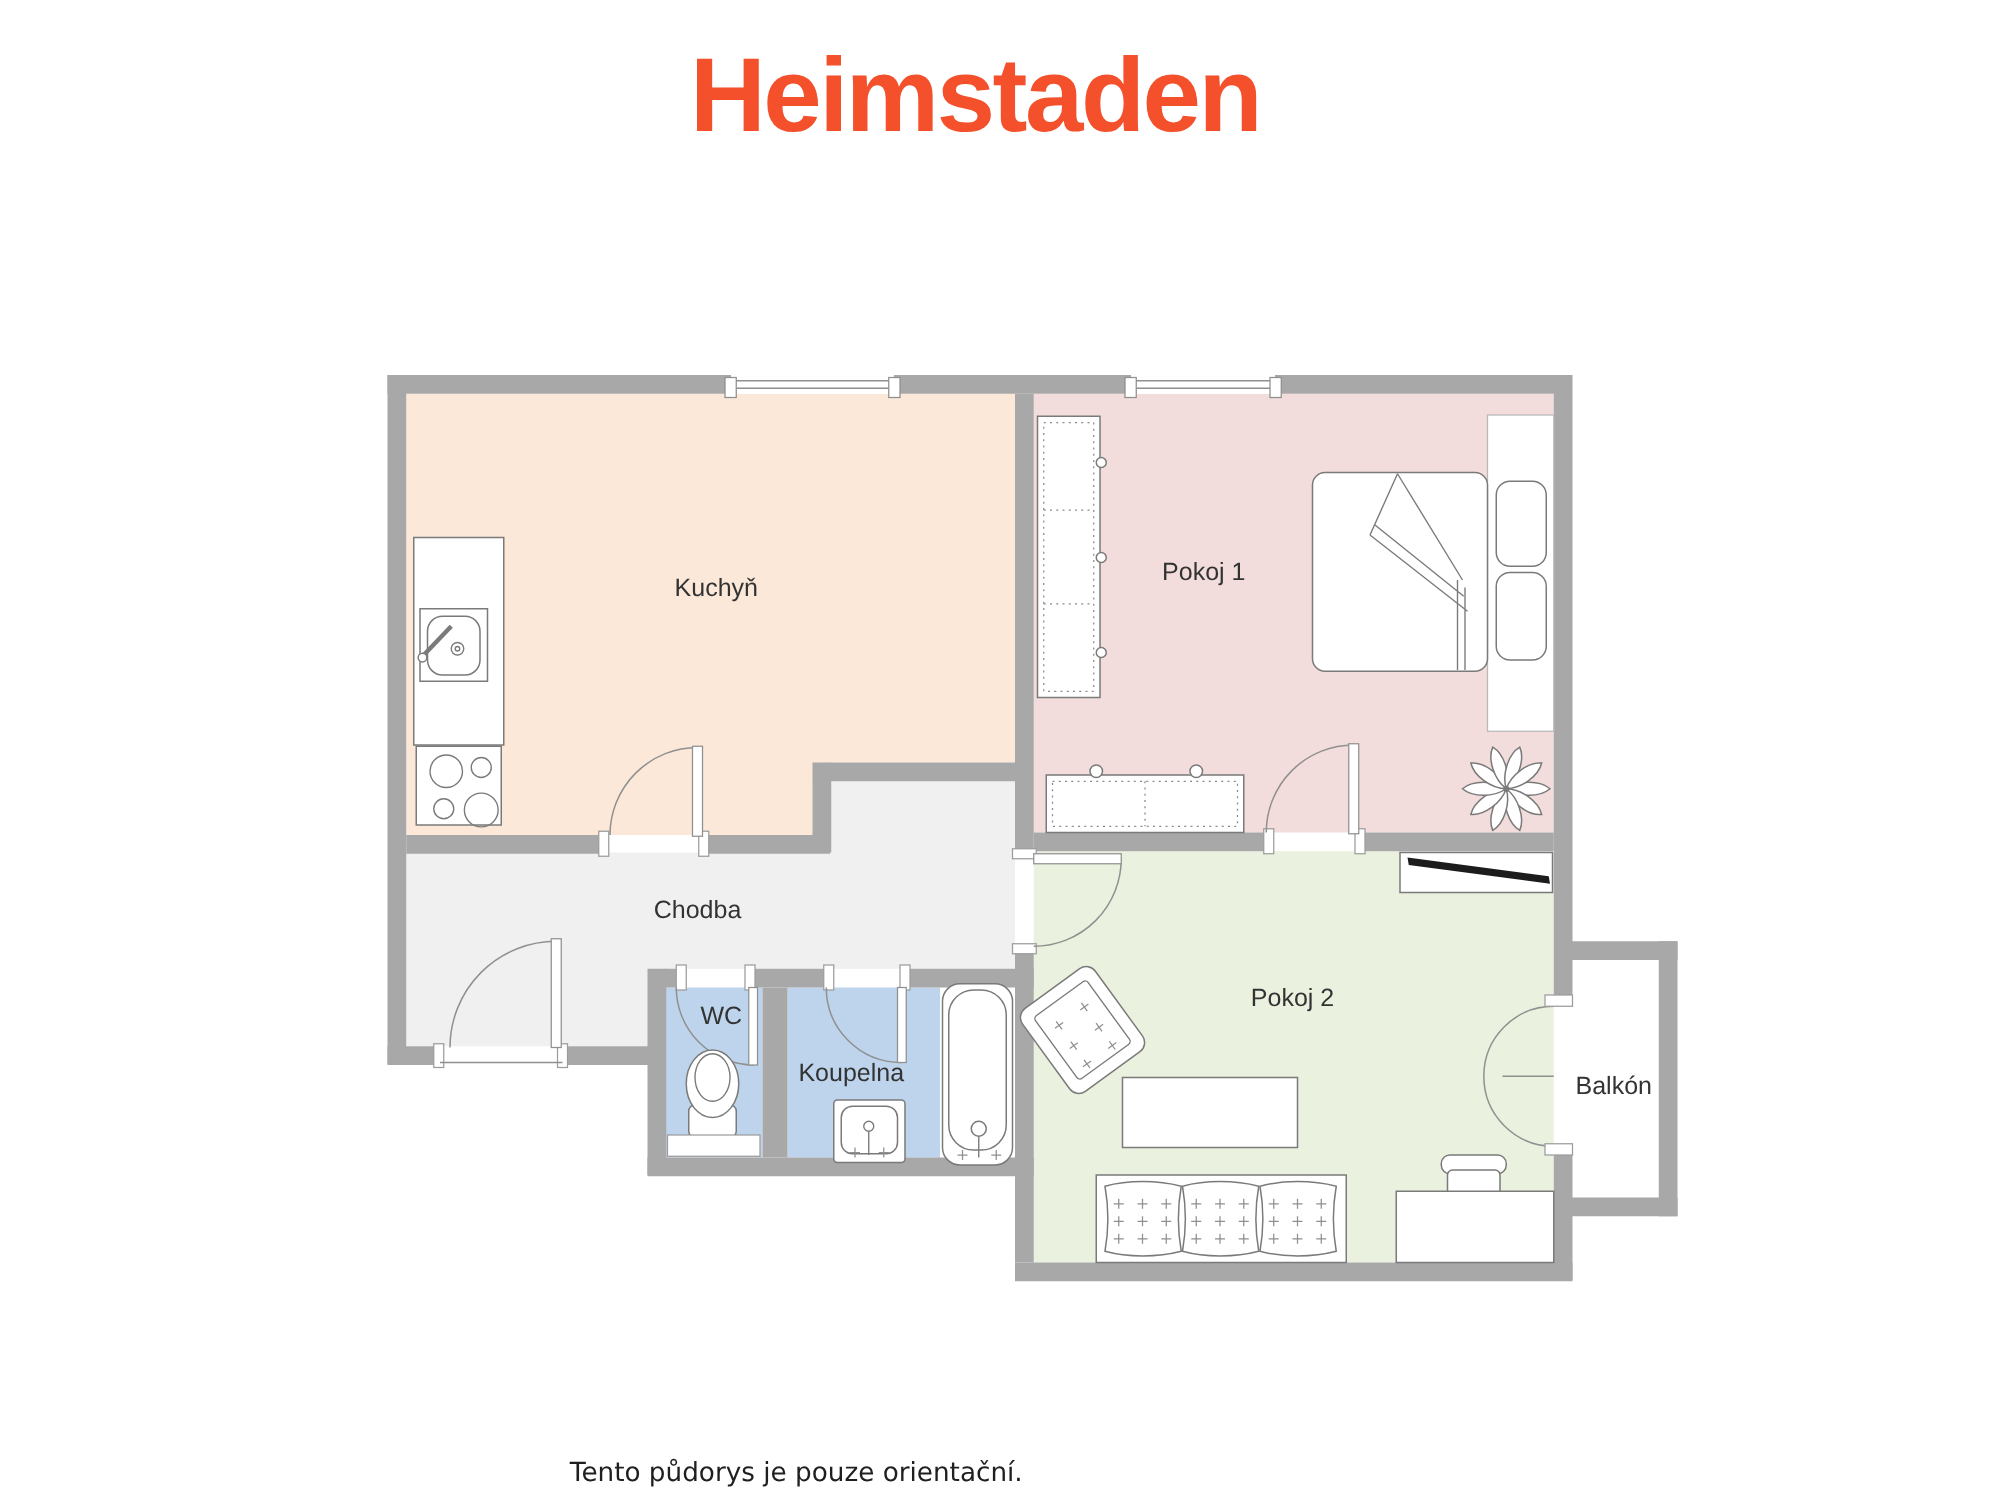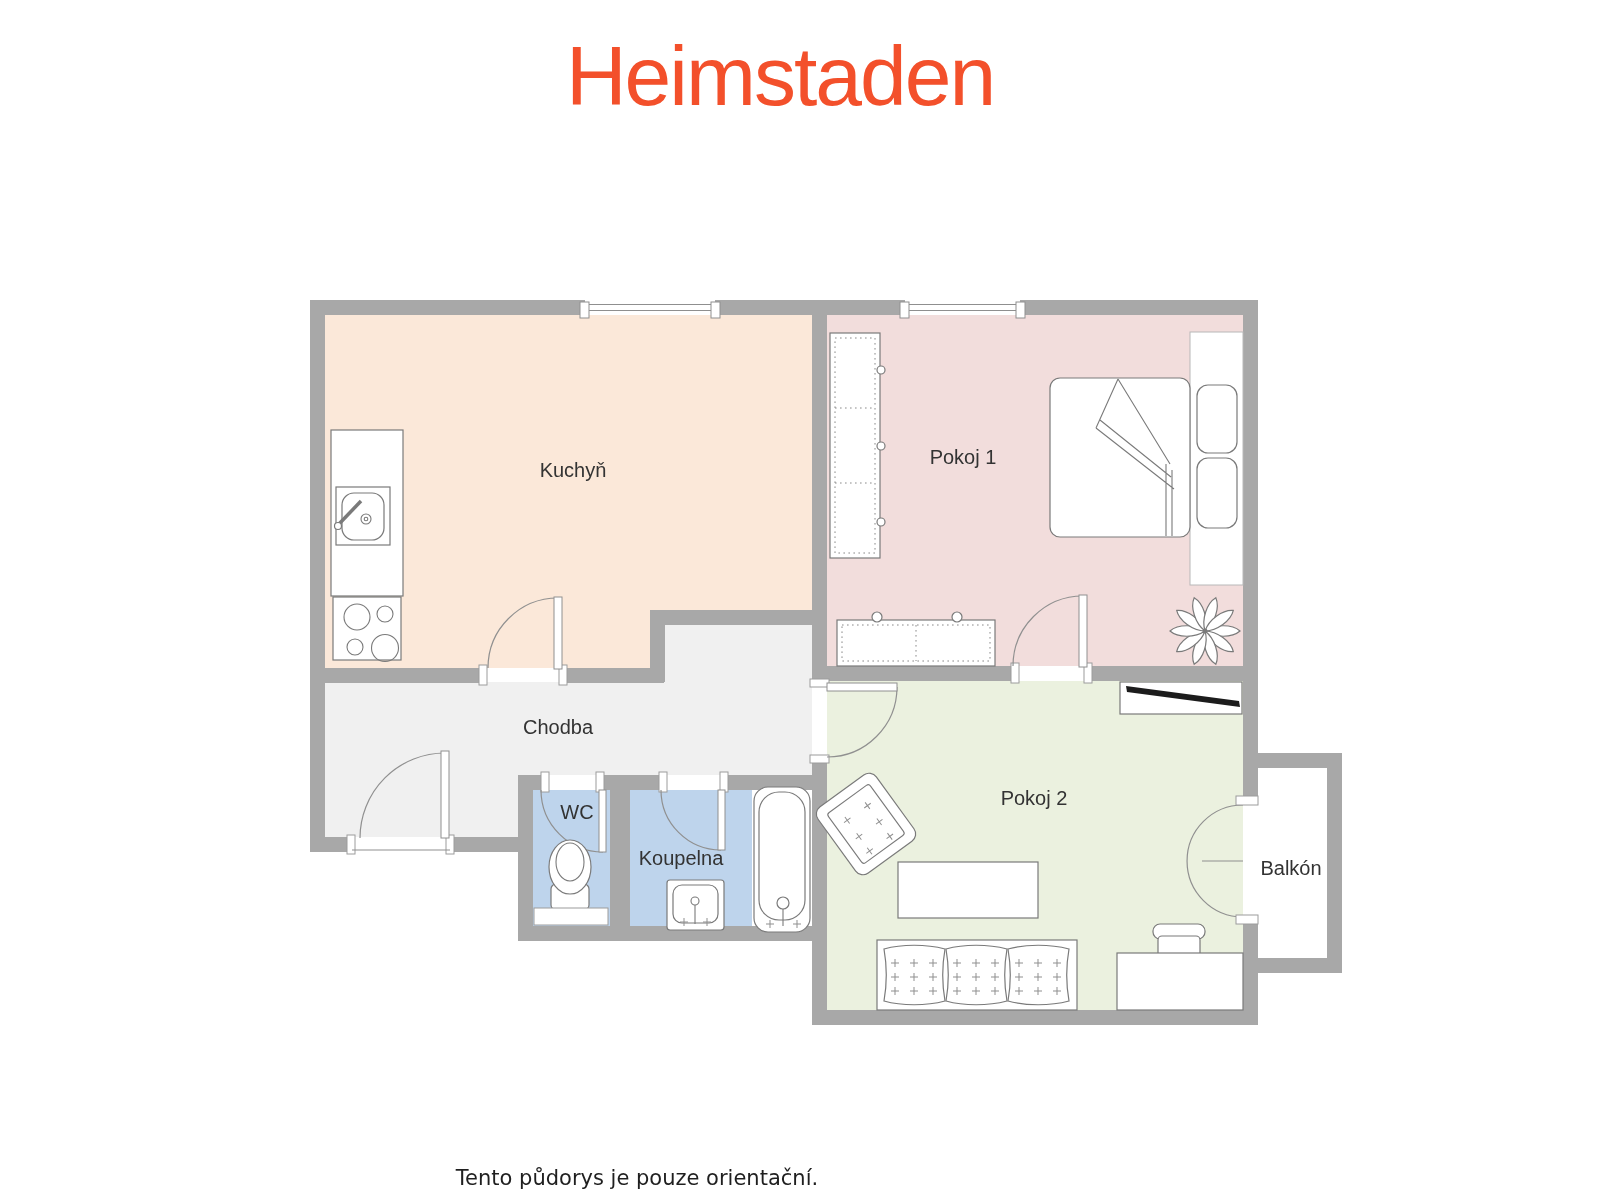--- a/index.html
+++ b/index.html
@@ -1,19 +1,19 @@
 <!DOCTYPE html>
 <html><head>
 <meta charset="utf-8">
 <style>
   html,body{margin:0;padding:0}
   body{width:1600px;height:1200px;position:relative;background:#ffffff;
        font-family:"Liberation Sans",sans-serif;overflow:hidden}
   .logo{position:absolute;top:34px;left:0;width:1560px;text-align:center;
-        font-size:84px;font-weight:400;letter-spacing:-2px;line-height:1}
+        font-size:84px;font-weight:700;letter-spacing:-2px;line-height:1}
   .footer{position:absolute;top:1166px;left:0;width:1274px;text-align:center;
           font-size:21px;font-family:"DejaVu Sans",sans-serif}
   svg{position:absolute;top:0;left:0}
   .room-label{font-size:20px;font-family:"Liberation Sans",sans-serif}
   .furn{fill:#fff;stroke:#7a7a7a;stroke-width:1.2}
   .ln{fill:none;stroke:#7a7a7a;stroke-width:1.1}
   .thick{fill:none;stroke:#7a7a7a;stroke-width:3.5}
   .dots{fill:none;stroke:#8a8a8a;stroke-width:1;stroke-dasharray:1.6 3.4}
   .arc{fill:none;stroke:#909090;stroke-width:1.2}
   .leaf{fill:#fff;stroke:#909090;stroke-width:1}

